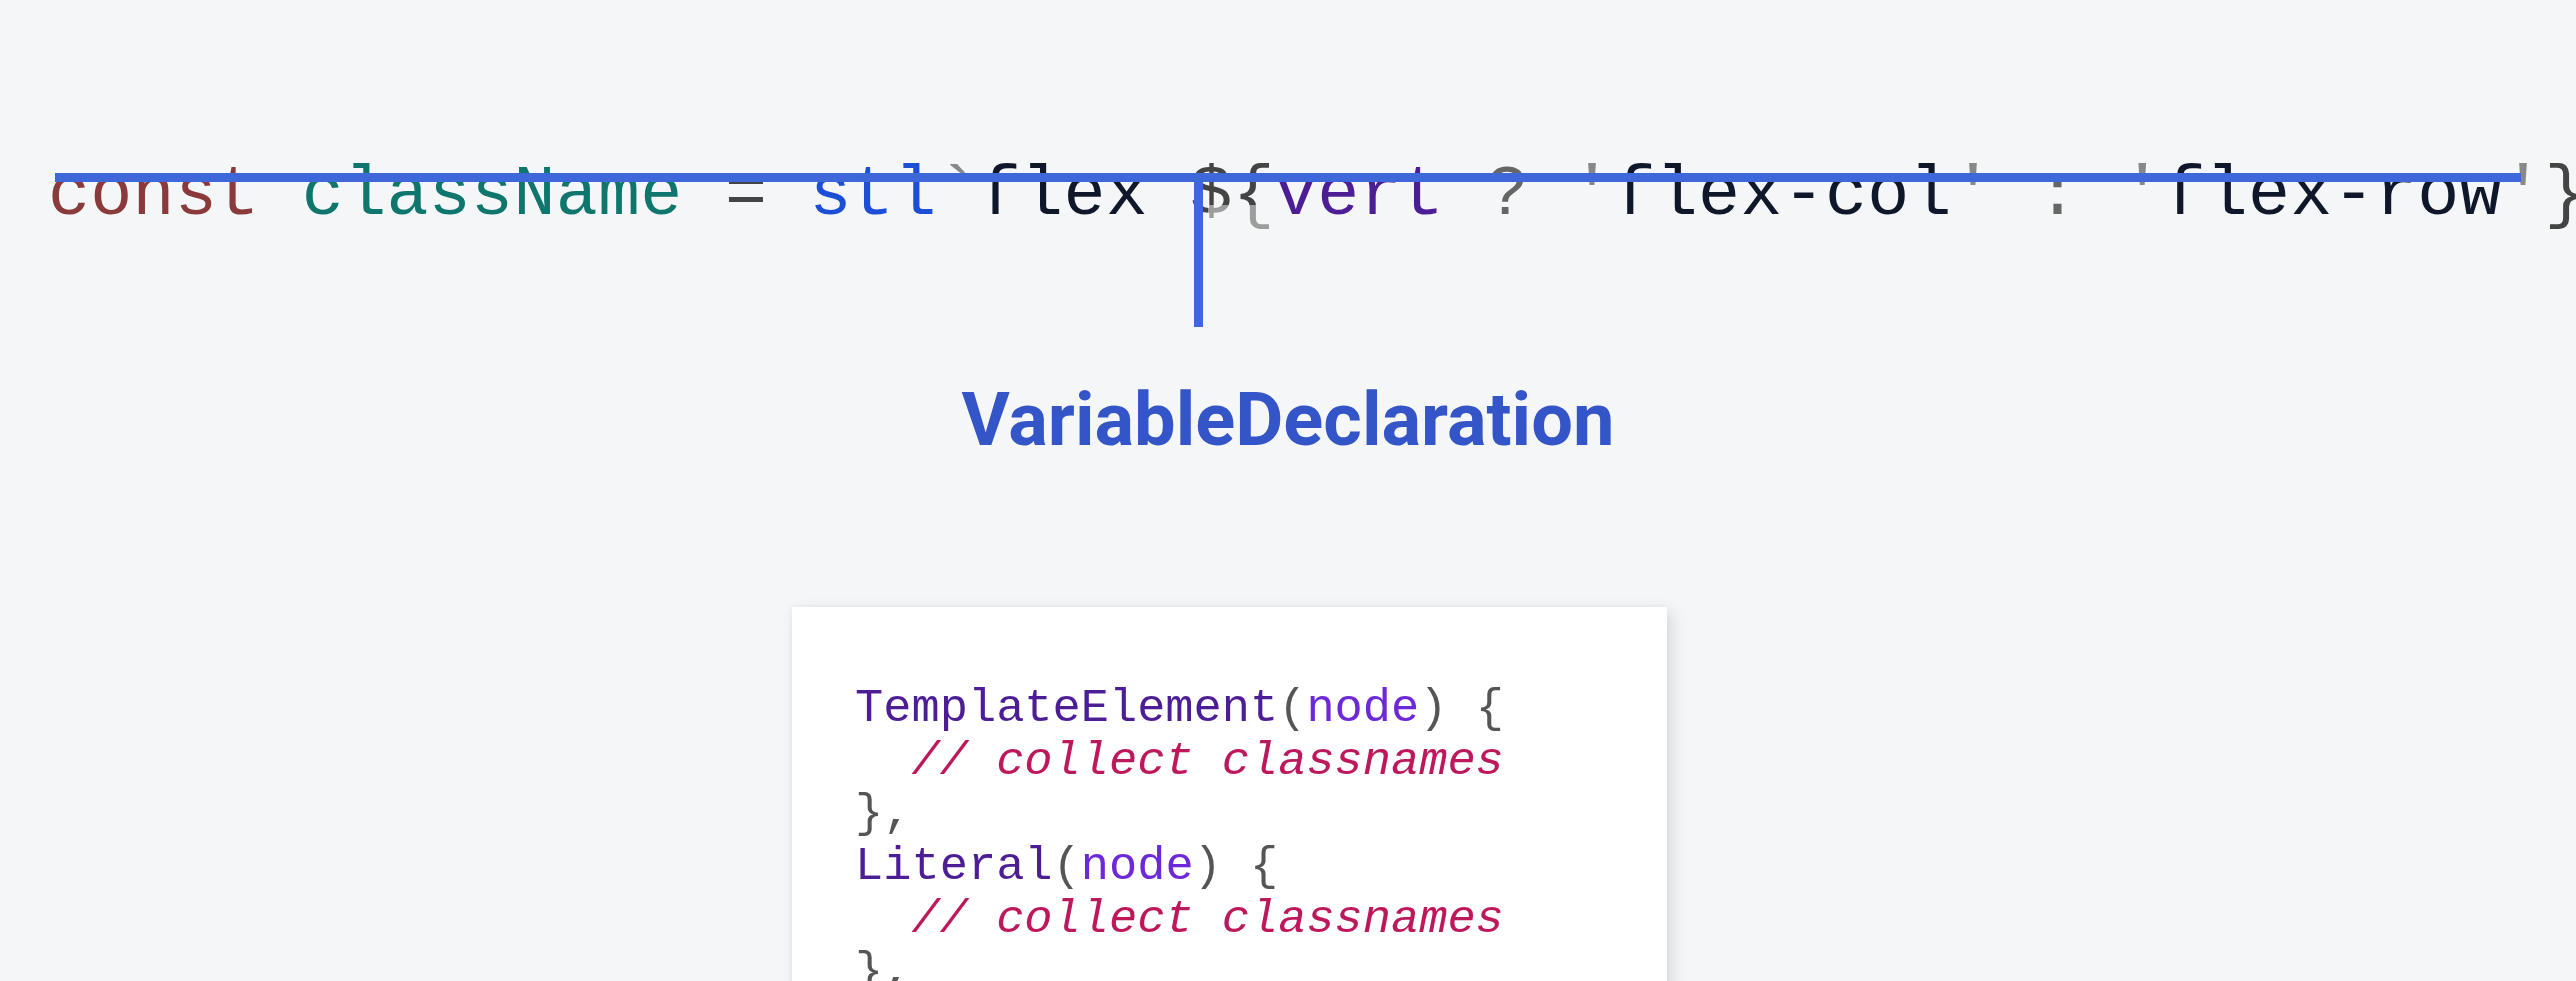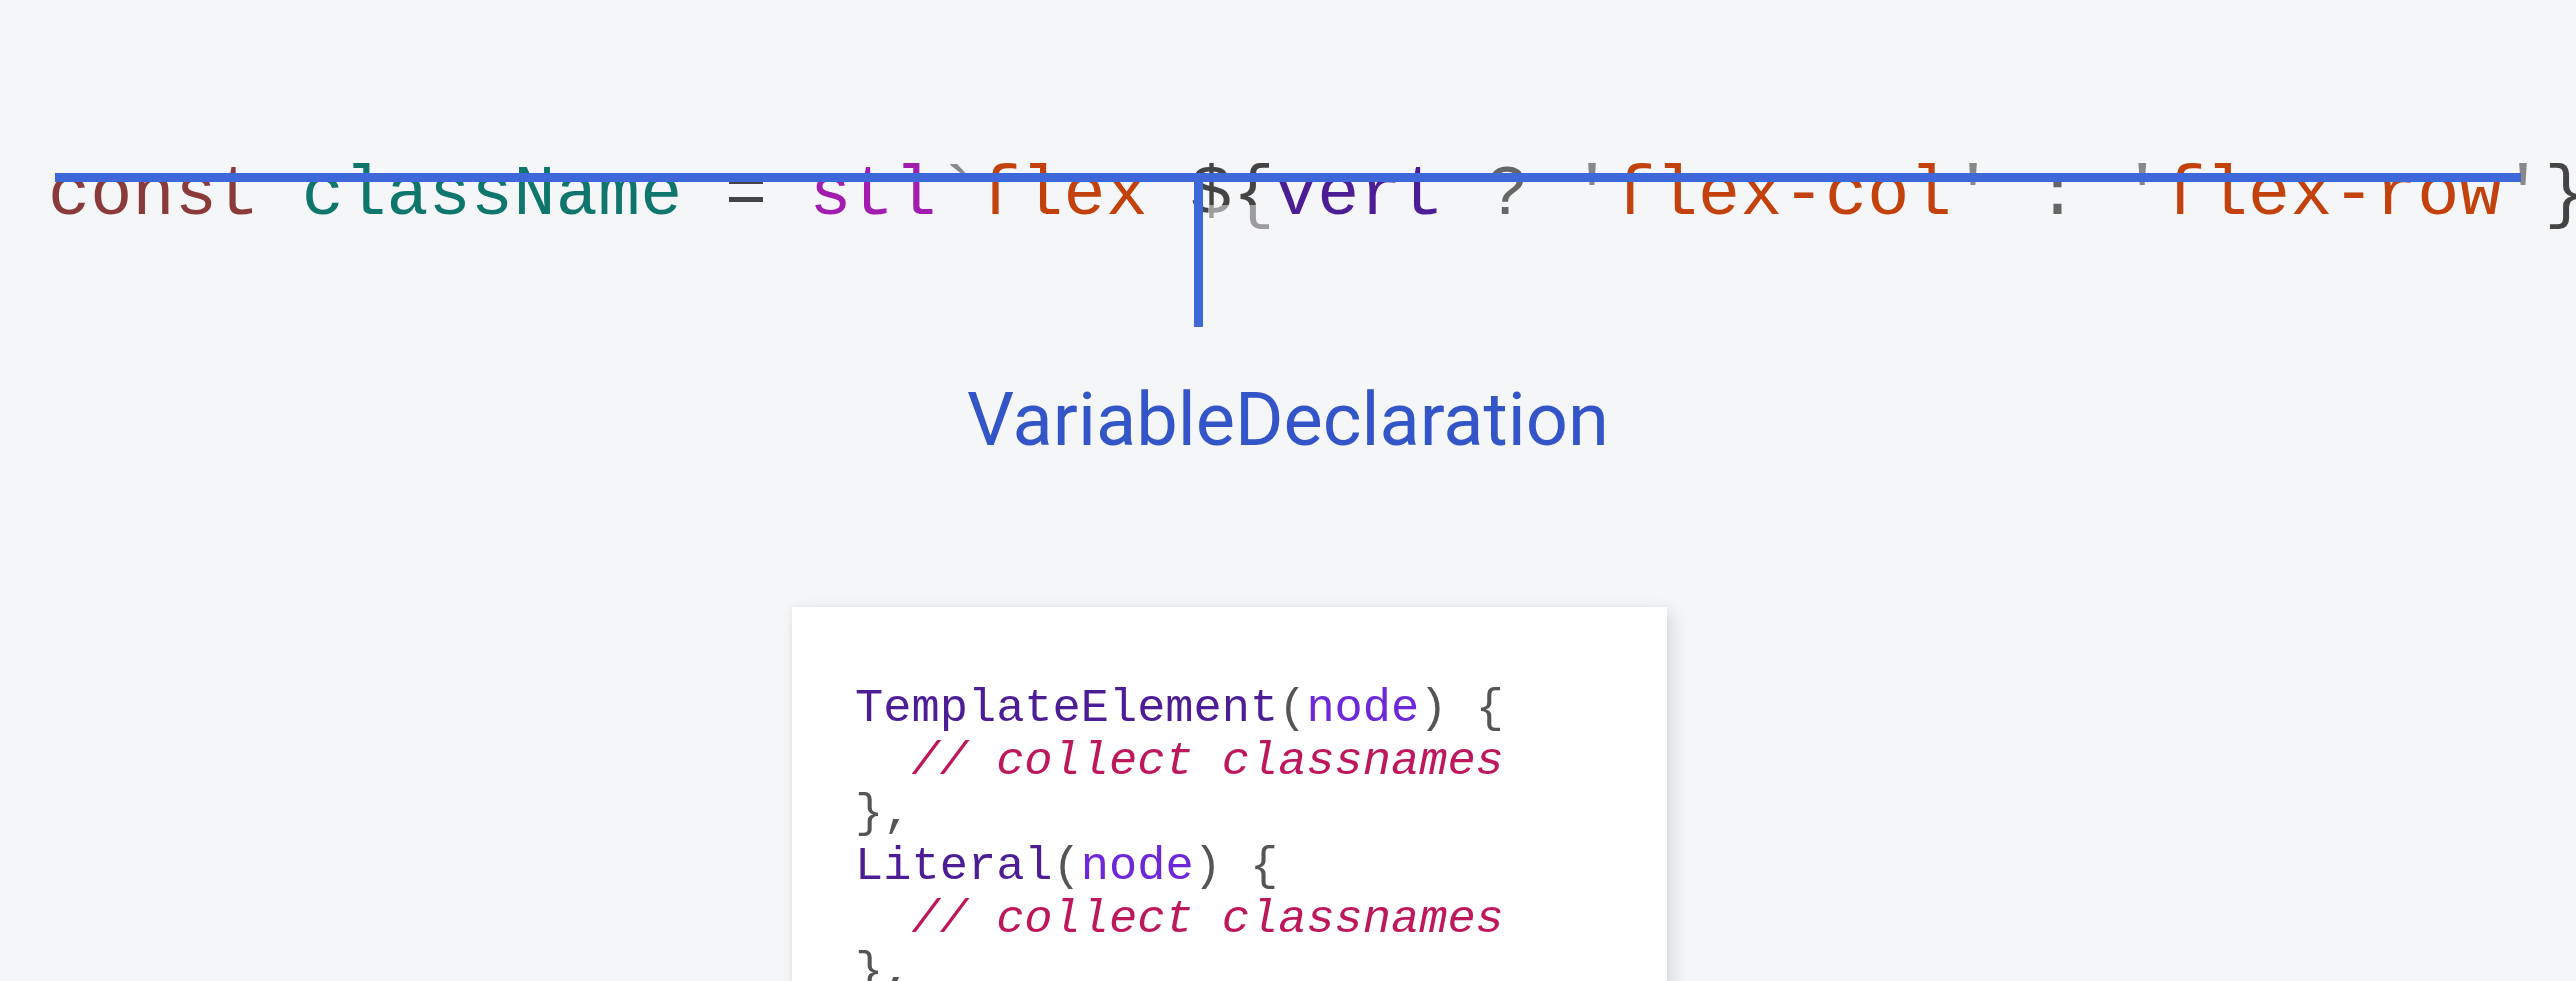--- a/index.html
+++ b/index.html
@@ -23,23 +23,23 @@
     top: 77px;
     font-size: 70px;
     white-space: pre;
     letter-spacing: 0.3px;
     color: #3a3f45;
   }
   .codeline span { display: inline; margin-top: 9px; }
   .tk-kw       { color: #8a3a3a; }
   .tk-name     { color: #0f766e; }
   .tk-op       { color: #444; }
-  .tk-tag      { color: #a21caf; }
+  .tk-tag      { color: #1d4ed8; }
   .tk-tick     { color: #888; }
-  .tk-str      { color: #c2410c; }
+  .tk-str      { color: #0f172a; }
   .tk-delim    { color: #444; }
   .tk-ident    { color: #4c1d95; }
   .tk-punct    { color: #666; }
   .tk-quote    { color: #888; }
 
   
   .underline {
     position: absolute;
     left: 55px;
     top: 173px;
@@ -67,21 +67,21 @@
     opacity: 0.5;
   }
   
   .astlabel {
     position: absolute;
     left: 0;
     right: 0;
     top: 376px;
     text-align: center;
     font-family: -apple-system, BlinkMacSystemFont, "Segoe UI", Roboto, Helvetica, Arial, sans-serif;
-    font-weight: 400;
+    font-weight: 700;
     font-size: 74px;
     color: #3355c8;
   }
   
   .snippet {
     position: absolute;
     left: 792px;
     top: 607px;
     width: 862px;
     padding: 23.5px 6.7px 17px 6.7px;

